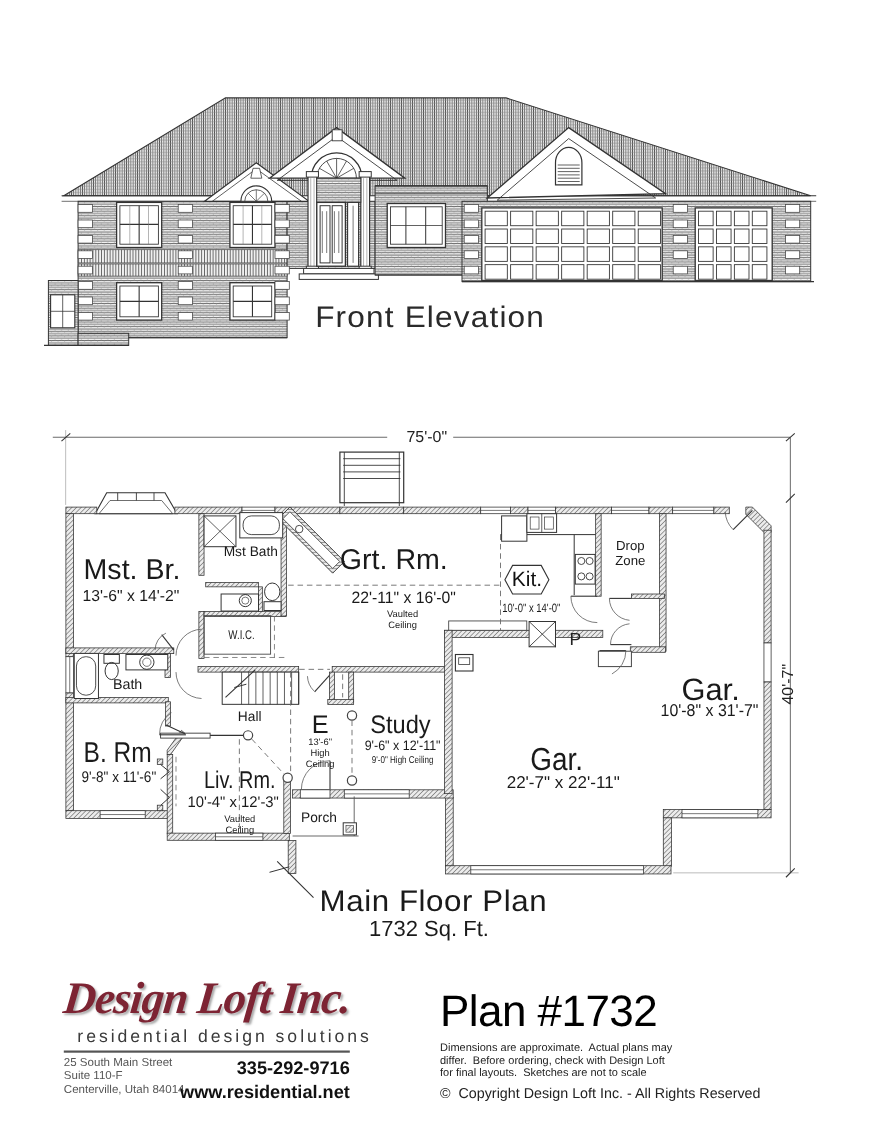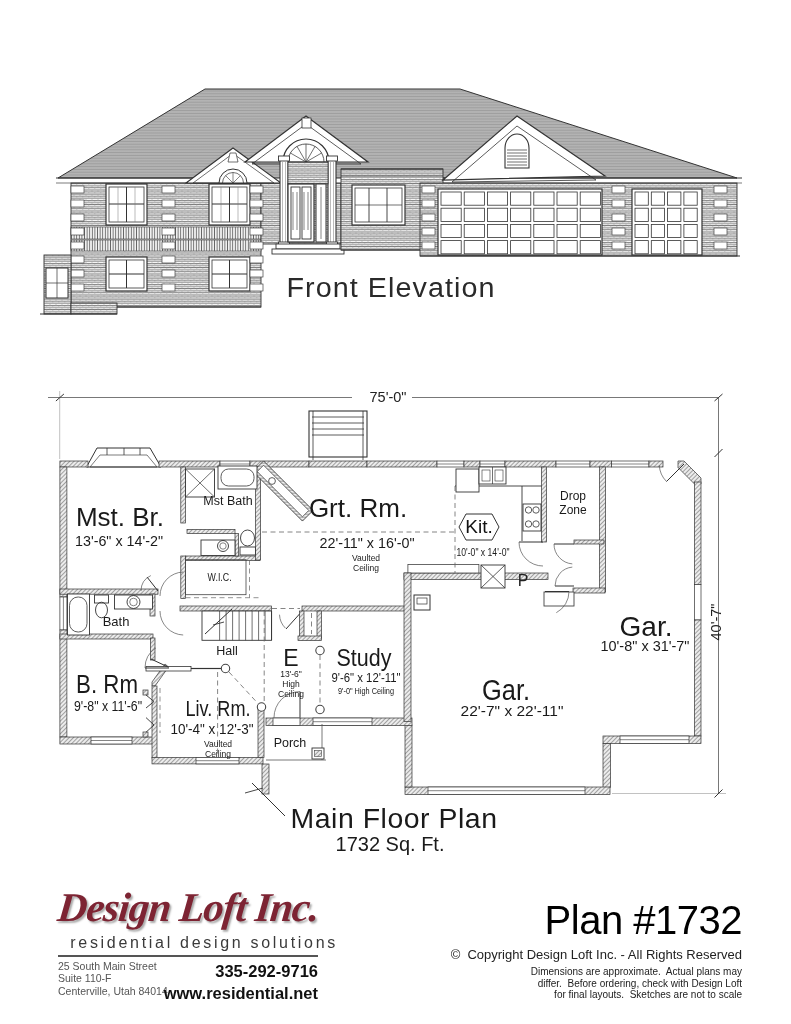--- a/index.html
+++ b/index.html
@@ -452,17 +452,17 @@
 <div class="abs" style="left:58px;top:883px;width:280px;">
   <div style="font-family:'Liberation Serif',serif;font-style:italic;font-weight:bold;font-size:41px;color:#7d2433;text-shadow:2px 2px 2px #aaa;white-space:nowrap;letter-spacing:-1px;transform:skewX(-6deg);transform-origin:left;">Design Loft Inc.</div>
   <div style="font-family:'Liberation Sans',sans-serif;font-size:16px;color:#3a3a3a;letter-spacing:2.7px;margin-top:3px;white-space:nowrap;text-align:right;">residential design solutions</div>
   <div style="height:1.5px;background:#555;width:260px;margin-top:3px;"></div>
   <div style="position:relative;width:260px;">
     <div style="font-family:'Liberation Sans',sans-serif;font-size:10.5px;color:#555;line-height:12.8px;margin-top:3px;">25 South Main Street<br>Suite 110-F<br>Centerville, Utah 84014</div>
     <div class="abs" style="right:0;top:2px;font-family:'Liberation Sans',sans-serif;font-size:16.5px;font-weight:bold;color:#111;">335-292-9716</div>
     <div class="abs" style="right:0;top:24px;font-family:'Liberation Sans',sans-serif;font-size:16.5px;font-weight:bold;color:#111;">www.residential.net</div>
   </div>
 </div>
-<div class="abs" style="left:400px;top:898px;width:342px;text-align:right;">
+<div class="abs" style="left:400px;top:898px;width:342px;">
   <div style="font-family:'Liberation Sans',sans-serif;font-size:40px;letter-spacing:-0.5px;color:#000;white-space:nowrap;">Plan #1732</div>
+  <div style="font-family:'Liberation Sans',sans-serif;font-size:10px;color:#222;line-height:11.5px;margin-top:4px;">Dimensions are approximate.&nbsp; Actual plans may<br>differ.&nbsp; Before ordering, check with Design Loft<br>for final layouts.&nbsp; Sketches are not to scale</div>
   <div style="font-family:'Liberation Sans',sans-serif;font-size:13px;color:#222;margin-top:4px;white-space:nowrap;">©&nbsp; Copyright Design Loft Inc. - All Rights Reserved</div>
-  <div style="font-family:'Liberation Sans',sans-serif;font-size:10px;color:#222;line-height:11.5px;margin-top:4px;">Dimensions are approximate.&nbsp; Actual plans may<br>differ.&nbsp; Before ordering, check with Design Loft<br>for final layouts.&nbsp; Sketches are not to scale</div>
 </div>
 </div>
 </body></html>

